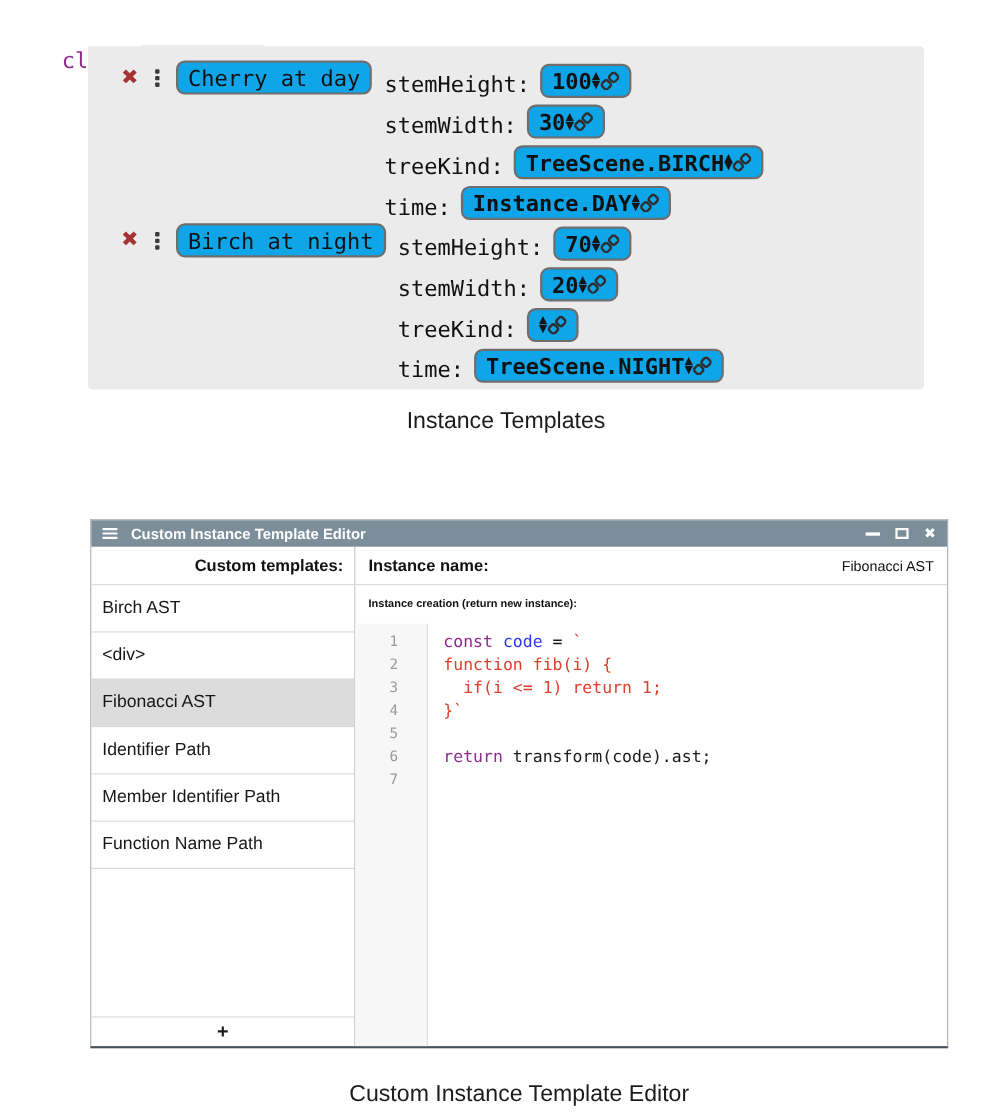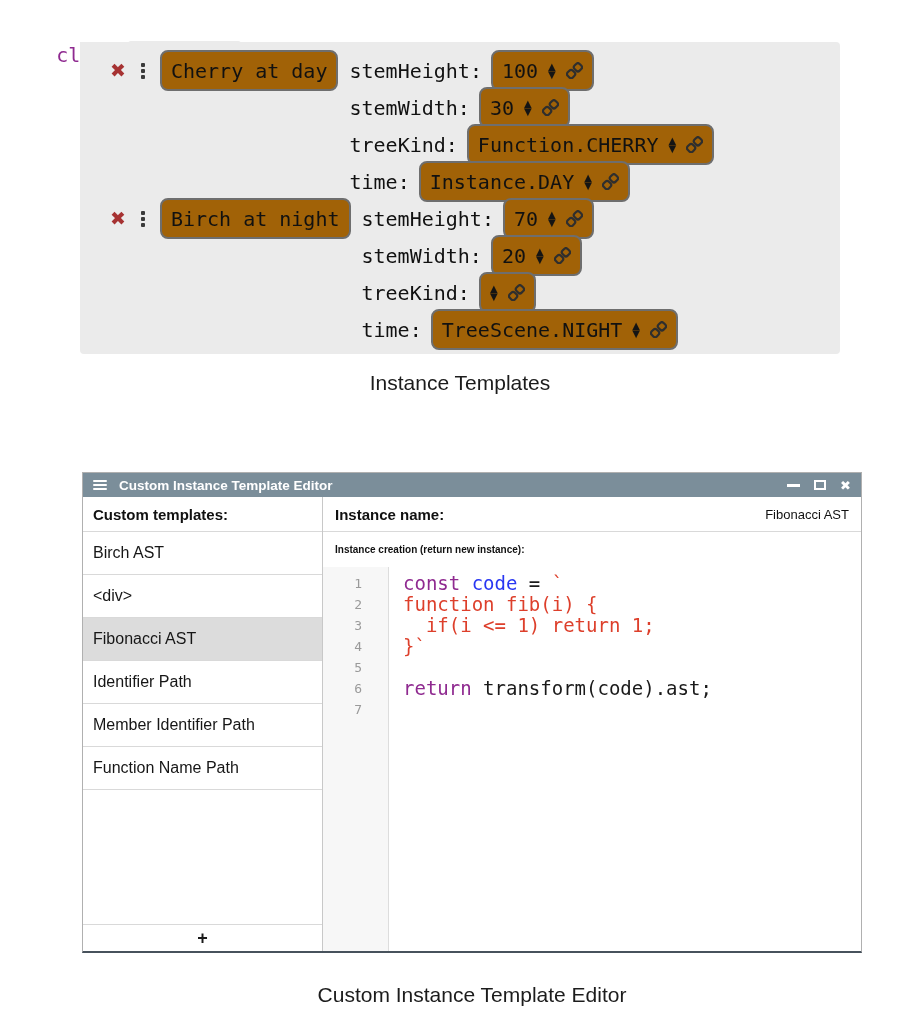--- a/index.html
+++ b/index.html
@@ -17,28 +17,28 @@
   .classname-hl { color:#2937f2; background:#ebebeb; border-radius:3px 3px 0 0; padding:2px 2px 4px 2px; }
 
   .tpl-panel { position:absolute; left:80px; top:42px; width:760px; background:#ebebeb;
     padding:10px 0 6px 30px; border-radius:0 4px 4px 4px; }
   .instance { display:flex; align-items:flex-start; }
   .inst-left { display:flex; align-items:center; height:37px; gap:13px; flex:0 0 auto; }
   .x-btn { color:#a63232; font-size:19px; font-weight:bold; line-height:19px; cursor:pointer;
     font-family:"DejaVu Sans",sans-serif; }
   .drag-dots { display:flex; flex-direction:column; gap:2px; cursor:grab; padding:2px; }
   .drag-dots i { width:4px; height:4px; background:#3a3a3a; border-radius:1px; }
-  .mono-box { background:#a16207; border:2px solid #6e6e6e; border-radius:8px;
+  .mono-box { background:#0ea5e9; border:2px solid #6e6e6e; border-radius:8px;
     font-family:"DejaVu Sans Mono","Liberation Mono",monospace; font-size:20px; color:#111;
-    display:inline-flex; align-items:center; height:41px; padding:0 9px; white-space:pre; }
+    display:inline-flex; align-items:center; height:31px; padding:0 9px; white-space:pre; }
   .props { display:flex; flex-direction:column; margin-left:11px; }
-  .prop-row { display:flex; align-items:center; height:37px; }
+  .prop-row { display:flex; align-items:flex-end; height:37px; }
   .prop-label { font-family:"DejaVu Sans Mono","Liberation Mono",monospace; font-size:20px; color:#111;
     margin-right:9px; white-space:pre; }
-  .value-box { gap:10px; cursor:text; }
+  .value-box { gap:0; cursor:text;font-weight:bold; }
   .stepper { display:inline-flex; flex-direction:column; align-items:center; cursor:pointer;
     font-family:"DejaVu Sans",sans-serif; font-size:10px; line-height:8px; color:#141414; }
   .chain-svg { display:block; cursor:pointer; }
   .fig-caption { position:absolute; left:80px; width:760px; text-align:center;
     font-size:21px; color:#1c1c1c;margin-top:21px; }
   #caption-top { top:350px; }
 
   
   .window { position:absolute; left:82px; top:472px; width:780px; height:481px;
     border:1px solid #b0b0b0; border-bottom:2px solid #47525c; background:#fff;
@@ -49,42 +49,42 @@
   .hamburger i { width:14px; height:2px; background:#fff; border-radius:1px; }
   .win-title { color:#fff; font-weight:bold; font-size:13.5px; flex:1 1 auto; }
   .win-ctrls { display:flex; align-items:center; gap:14px; }
   .ctl-min { width:13px; height:3px; background:#fff; cursor:pointer; }
   .ctl-max { width:12px; height:10px; border:2px solid #fff; cursor:pointer; }
   .ctl-close { color:#fff; font-weight:bold; font-size:13px; line-height:13px; cursor:pointer;
     font-family:"DejaVu Sans",sans-serif; }
 
   .win-body { flex:1 1 auto; display:flex; min-height:0; }
   .sidebar { width:240px; flex:0 0 auto; border-right:1px solid #c8c8c8; display:flex; flex-direction:column; }
-  .side-header { font-weight:bold; font-size:15px; color:#111; padding:9px 10px 8px 10px; }
+  .side-header { font-weight:bold; font-size:15px; color:#111; padding:9px 10px 8px 10px;text-align:right; }
   .side-item { font-size:16px; color:#161616; padding:0 10px; height:43px; display:flex; align-items:center;
     border-top:1px solid #d9d9d9; cursor:pointer; }
   .side-item.selected { background:#dcdcdc; }
   .side-list-end { border-top:1px solid #d9d9d9; height:0; }
   .side-spacer { flex:1 1 auto; }
   .add-row { border-top:1px solid #d9d9d9; height:27px; display:flex; align-items:center; justify-content:center;
     font-size:18px; font-weight:bold; color:#1a1a1a; cursor:pointer; flex:0 0 auto; }
 
   .main-panel { flex:1 1 auto; display:flex; flex-direction:column; min-width:0; }
   .name-row { height:35px; flex:0 0 auto; display:flex; align-items:center; padding:0 12px;
     border-bottom:1px solid #d9d9d9;justify-content:space-between; }
   .name-label { font-weight:bold; font-size:15px; color:#111; margin-right:8px; }
   .name-value { font-size:13px; color:#111; }
   .creation-row { height:35px; flex:0 0 auto; display:flex; align-items:center; padding:0 12px;
     font-weight:bold; font-size:10px; color:#111; }
   .editor { flex:1 1 auto; display:flex; min-height:0; cursor:text; }
   .gutter { width:66px; flex:0 0 auto; background:#f7f7f7; border-right:1px solid #ddd;
     padding:6px 26px 0 0; text-align:right;
     font-family:"DejaVu Sans Mono","Liberation Mono",monospace; font-size:13px; line-height:21px; color:#9a9a9a; }
   .code-area { flex:1 1 auto; padding:6px 0 0 14px;
-    font-family:"DejaVu Sans Mono","Liberation Mono",monospace; font-size:19px; line-height:21px; color:#1a1a1a; }
+    font-family:"DejaVu Sans Mono","Liberation Mono",monospace; font-size:15px; line-height:21px; color:#1a1a1a; }
   .code-line { white-space:pre; min-height:21px; }
 
   #caption-bottom { left:82px; width:780px; top:962px; }
 </style>
 </head>
 <body>
 
 <div class="stage">
 
   <div class="class-line">
@@ -116,21 +116,21 @@
             <span class="prop-label">stemWidth:</span>
             <span class="mono-box value-box"><span>30</span><span class="stepper"><span>▲</span><span>▼</span></span><svg class="chain-svg" width="17" height="17" viewBox="0 0 18 18">
                 <g fill="none" stroke="#2e2e2e" stroke-width="2.3">
                   <rect x="1.6" y="9.0" width="7.6" height="7.6" rx="2.6" transform="rotate(-45 5.4 12.8)"></rect>
                   <rect x="8.8" y="1.8" width="7.6" height="7.6" rx="2.6" transform="rotate(-45 12.6 5.6)"></rect>
                 </g>
               </svg></span>
           </div>
           <div class="prop-row">
             <span class="prop-label">treeKind:</span>
-            <span class="mono-box value-box"><span>Function.CHERRY</span><span class="stepper"><span>▲</span><span>▼</span></span><svg class="chain-svg" width="17" height="17" viewBox="0 0 18 18">
+            <span class="mono-box value-box"><span>TreeScene.BIRCH</span><span class="stepper"><span>▲</span><span>▼</span></span><svg class="chain-svg" width="17" height="17" viewBox="0 0 18 18">
                 <g fill="none" stroke="#2e2e2e" stroke-width="2.3">
                   <rect x="1.6" y="9.0" width="7.6" height="7.6" rx="2.6" transform="rotate(-45 5.4 12.8)"></rect>
                   <rect x="8.8" y="1.8" width="7.6" height="7.6" rx="2.6" transform="rotate(-45 12.6 5.6)"></rect>
                 </g>
               </svg></span>
           </div>
           <div class="prop-row">
             <span class="prop-label">time:</span>
             <span class="mono-box value-box"><span>Instance.DAY</span><span class="stepper"><span>▲</span><span>▼</span></span><svg class="chain-svg" width="17" height="17" viewBox="0 0 18 18">
                 <g fill="none" stroke="#2e2e2e" stroke-width="2.3">

